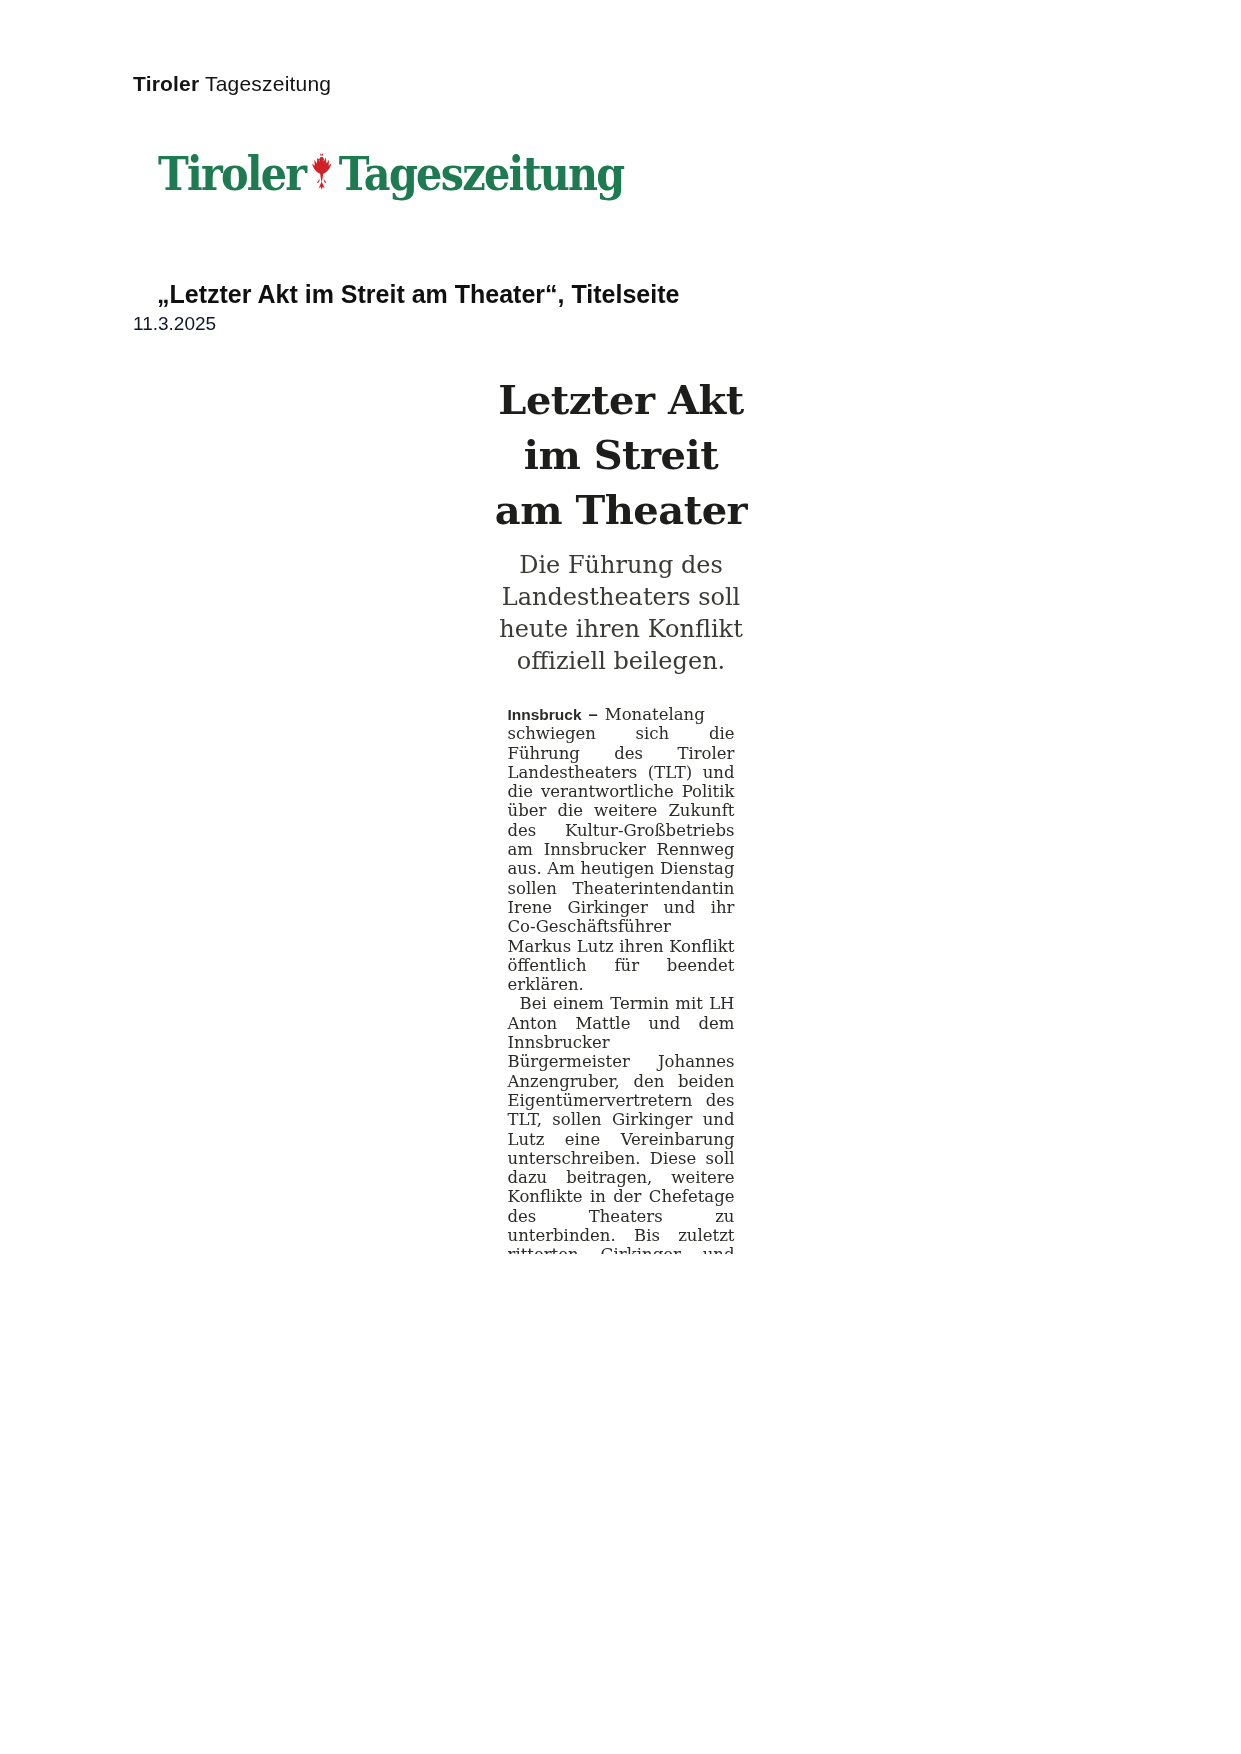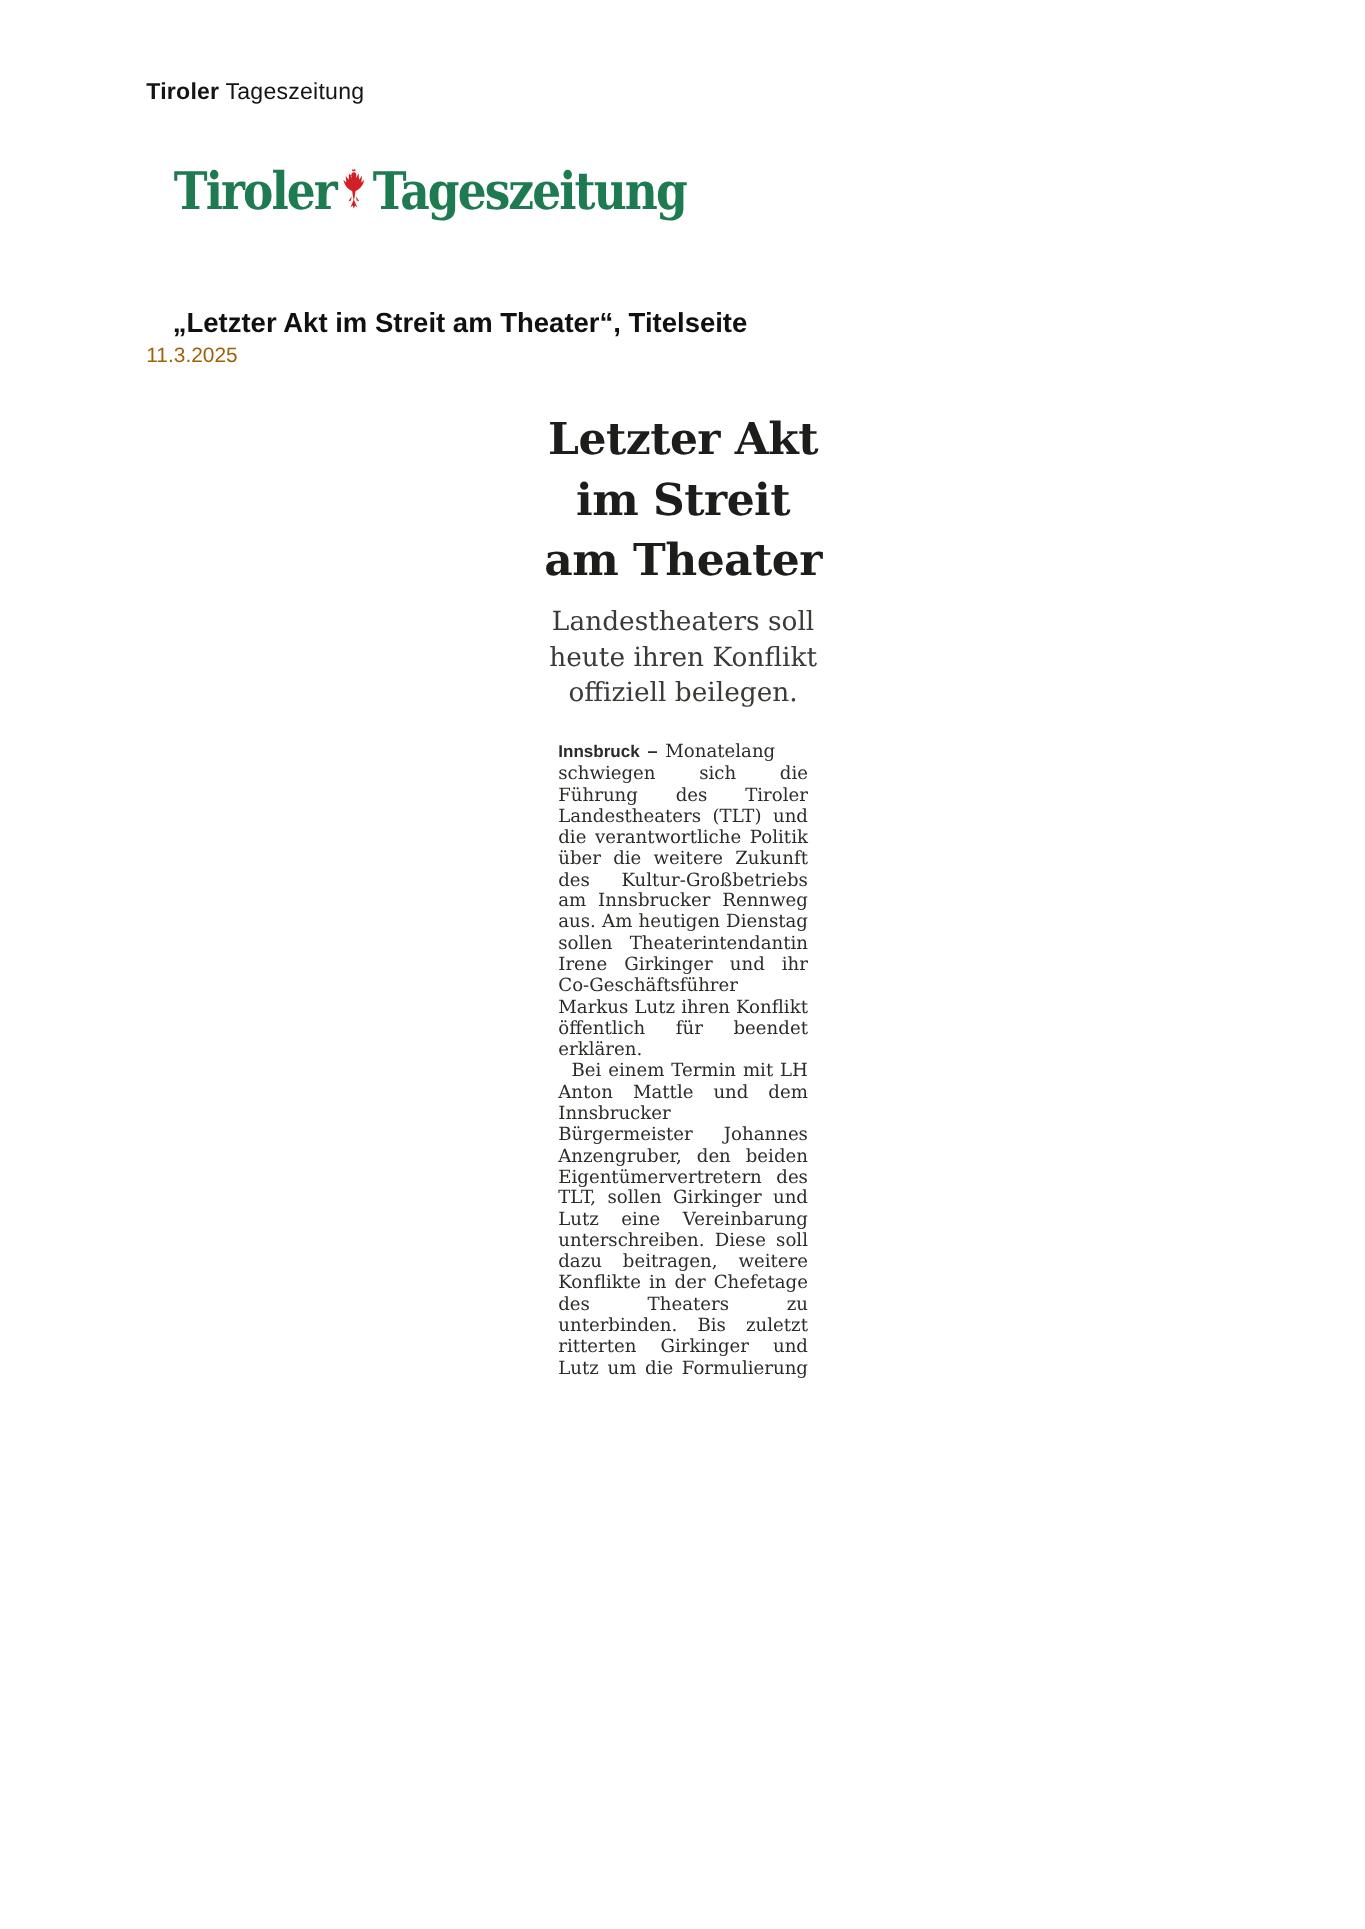--- a/index.html
+++ b/index.html
@@ -18,21 +18,21 @@
     display:flex;align-items:flex-end;
     transform:scaleX(.88);transform-origin:left bottom;
     font-family:"DejaVu Serif",serif;font-weight:bold;
     font-size:47px;line-height:1;letter-spacing:-2px;
   }
   .logo-word{display:block;padding-bottom:2px;}
   .eagle{display:block;margin:0 1px;transform:translateY(7px);}
 
   
   .clip-title{position:absolute;left:133px;top:280px;font-size:25px;font-weight:bold;color:#101010;margin-left:24px;}
-  .clip-date{position:absolute;left:133px;top:313px;font-size:19px;color:#a16207;}
+  .clip-date{position:absolute;left:133px;top:313px;font-size:19px;color:#0f172a;}
 
   
   .article{position:absolute;left:460px;top:372px;width:322px;font-family:"DejaVu Serif",serif;}
   .headline{
     text-align:center;font-weight:bold;font-size:40px;line-height:55px;
     color:#1d1d1b;letter-spacing:-.5px;
   }
   .subhead{margin-top:12px;text-align:center;font-size:24px;line-height:32px;color:#3a3a37;}
   .body-col{
     margin:28px auto 0;width:227px;font-size:16.5px;line-height:19.3px;
@@ -87,20 +87,21 @@
 
   <div class="article">
 
     <div class="headline">
       <div>Letzter Akt</div>
       <div>im Streit</div>
       <div>am Theater</div>
     </div>
 
     <div class="subhead">
+      <div>Die Führung des</div>
       <div>Landestheaters soll</div>
       <div>heute ihren Konflikt</div>
       <div>offiziell beilegen.</div>
     </div>
 
     <div class="body-col">
       <p><span class="lead">Innsbruck</span><span class="dash">–</span><span>Monatelang schwiegen sich die Führung des Tiroler Landestheaters (TLT) und die verantwortliche Politik über die weitere Zukunft des Kultur-Großbetriebs am Innsbrucker Rennweg aus. Am heutigen Dienstag sollen Theaterintendantin Irene Girkinger und ihr Co-Geschäftsführer Markus Lutz ihren Konflikt öffentlich für beendet erklären.</span></p>
       <p class="p-ind">Bei einem Termin mit LH Anton Mattle und dem Innsbrucker Bürgermeister Johannes Anzengruber, den beiden Eigentümervertretern des TLT, sollen Girkinger und Lutz eine Vereinbarung unterschreiben. Diese soll dazu beitragen, weitere Konflikte in der Chefetage des Theaters zu unterbinden. Bis zuletzt ritterten Girkinger und Lutz um die Formulierung der Vereinbarung. Beide werden Macht abtreten müssen.</p>
     </div>
 

